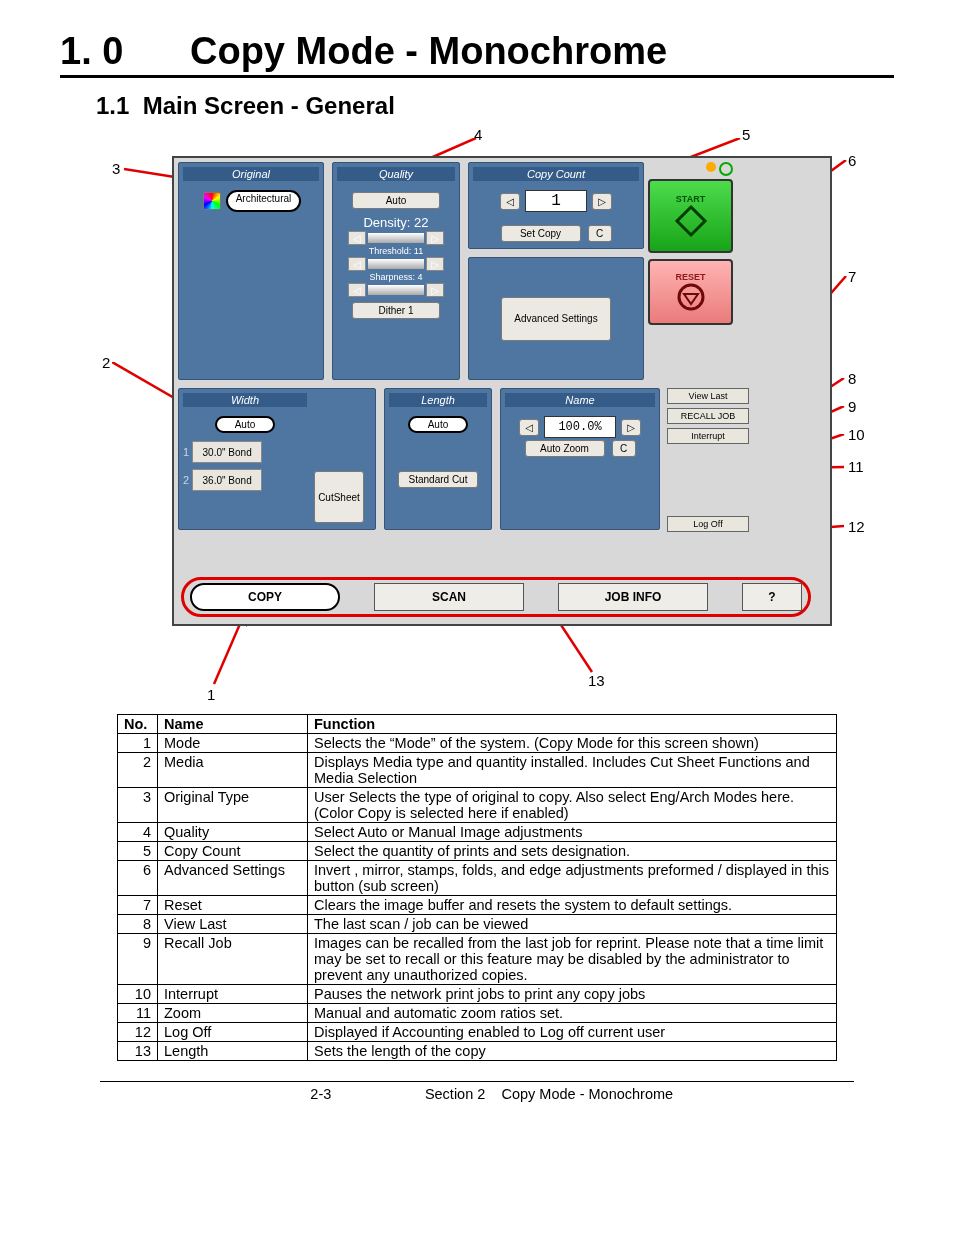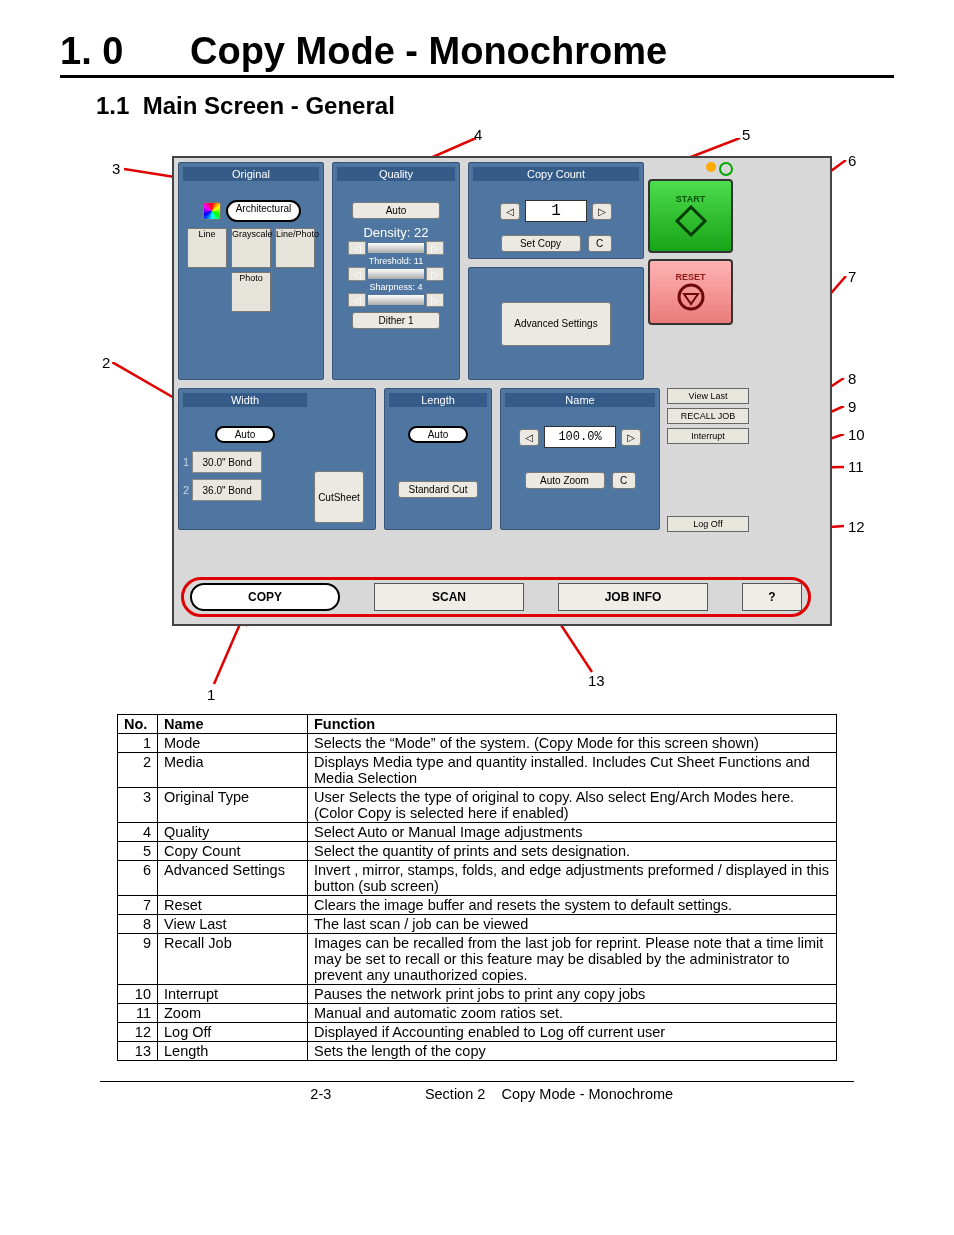--- a/index.html
+++ b/index.html
@@ -10,21 +10,21 @@
 
   
   .diagram-outer { position: relative; width: 790px; height: 580px; margin: 0 auto; }
   .callout { position: absolute; font-size: 15px; }
   .arrow { position: absolute; }
 
   
   .screenshot { position: absolute; left: 90px; top: 30px; width: 660px; height: 470px; background: #d8d8d8; border: 2px solid #444; }
   .ss-row { display: flex; }
   .panel { background:#4f76a1; border:1px solid #375477; border-radius:2px; margin:4px; padding:4px; color:#fff; font-size:11px; text-align:center; }
-  .panel-title { background:#355c88; padding:1px 2px; margin-bottom:19px; font-size:11px; }
+  .panel-title { background:#355c88; padding:1px 2px; margin-bottom:9px; font-size:11px;font-style:italic; }
   .btn { background:#ece9e2; color:#000; border:1px solid #7a7a7a; border-radius:3px; font-size:10px; padding:2px 3px; margin:2px; display:inline-block; min-width:50px; text-align:center; }
   .pill { background:#fff; color:#000; border:2px solid #000; border-radius:16px; padding:1px 8px; display:inline-block; font-size:10px; min-width:60px; }
   .roll { background:#e8e6df; border:1px solid #888; width:70px; height:22px; margin:3px 0; font-size:10px; color:#000; display:flex; align-items:center; justify-content:center; }
   .bigbtn { border:2px solid #333; border-radius:4px; font-weight:bold; display:flex; align-items:center; justify-content:center; flex-direction:column; }
   .start-btn { background: linear-gradient(#4cdc4c,#18a418); color:#005500; }
   .reset-btn { background: linear-gradient(#ffb3b3,#ea7b7b); color:#8f1818; }
   .small-side { background:#e9e6de; border:1px solid #666; font-size:9px; margin:2px 3px; padding:2px 1px; text-align:center; }
   .tri { font-size:10px; }
   .mode-bar { position:absolute; bottom:7px; left:7px; right:19px; height:40px; border:3px solid #e00000; border-radius:20px; display:flex; align-items:center; justify-content:space-between; padding:2px 6px; background:#d8d8d8; }
   .mode-btn { border:1px solid #555; background:#efede7; width:150px; height:28px; display:flex; align-items:center; justify-content:center; font-size:12px; font-weight:bold; position:relative; }
@@ -121,26 +121,20 @@
   <div class="screenshot">
 
     <div class="ss-row" style="height:226px;">
 
       <div class="panel" style="width:146px;">
         <div class="panel-title">Original</div>
         <div style="display:flex;gap:3px;justify-content:center;margin-bottom:4px;">
           <span class="thumb" style="width:18px;height:18px;background:conic-gradient(red,yellow,lime,cyan,blue,magenta,red);border-radius:2px;"></span>
           <span class="pill" style="font-size:10px;">Architectural</span>
         </div>
-        <div style="display:flex;flex-wrap:wrap;justify-content:center;">
-          <span class="thumb"><span class="pic"></span><span>Line</span></span>
-          <span class="thumb"><span class="pic"></span><span>Grayscale</span></span>
-          <span class="thumb"><span class="pic"></span><span>Line/Photo</span></span>
-          <span class="thumb"><span class="pic"></span><span>Photo</span></span>
-        </div>
       </div>
 
       <div class="panel" style="width:128px;">
         <div class="panel-title">Quality</div>
         <div class="btn" style="width:88px;">Auto</div>
         <div style="font-size:13px;margin-top:4px;">Density: 22</div>
         <div class="slider">
             <span class="tri-btn tri">◁</span>
             <span class="track"></span>
             <span class="tri-btn tri">▷</span>
@@ -225,21 +219,21 @@
         <div class="btn" style="margin-top:38px;width:80px;">Standard Cut</div>
       </div>
 
       <div class="panel" style="width:160px;">
         <div class="panel-title">Name</div>
         <div style="display:flex;justify-content:center;gap:3px;align-items:center;">
           <span class="btn tri" style="min-width:20px;">◁</span>
           <span class="counter" style="width:72px;font-size:12px;">100.0%</span>
           <span class="btn tri" style="min-width:20px;">▷</span>
         </div>
-        <div style="display:flex;justify-content:center;gap:3px;margin-top:22px;">
+        <div style="display:flex;justify-content:center;gap:3px;">
           <span class="btn" style="min-width:80px;">Auto Zoom</span>
           <span class="btn" style="min-width:24px;">C</span>
         </div>
       </div>
 
       <div style="width:88px;display:flex;flex-direction:column;padding-top:2px;">
         <div class="small-side">View Last</div>
         <div class="small-side">RECALL JOB</div>
         <div class="small-side">Interrupt</div>
         <div style="flex:1"></div>

